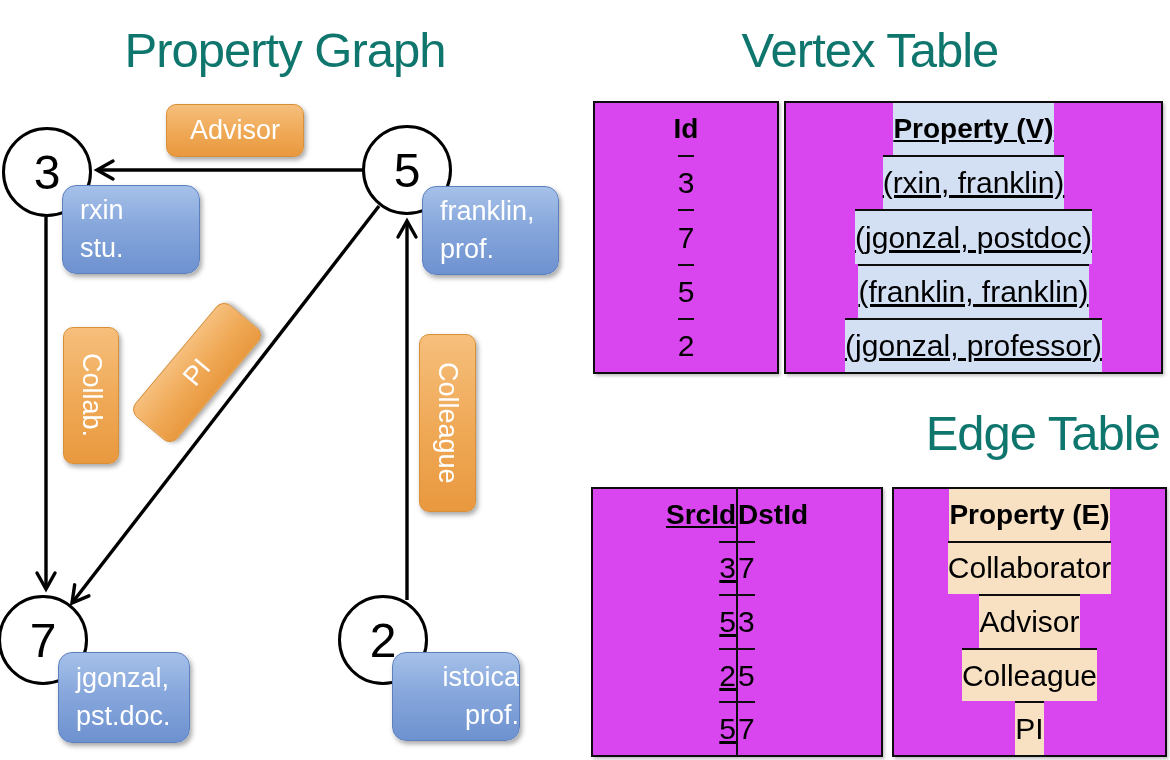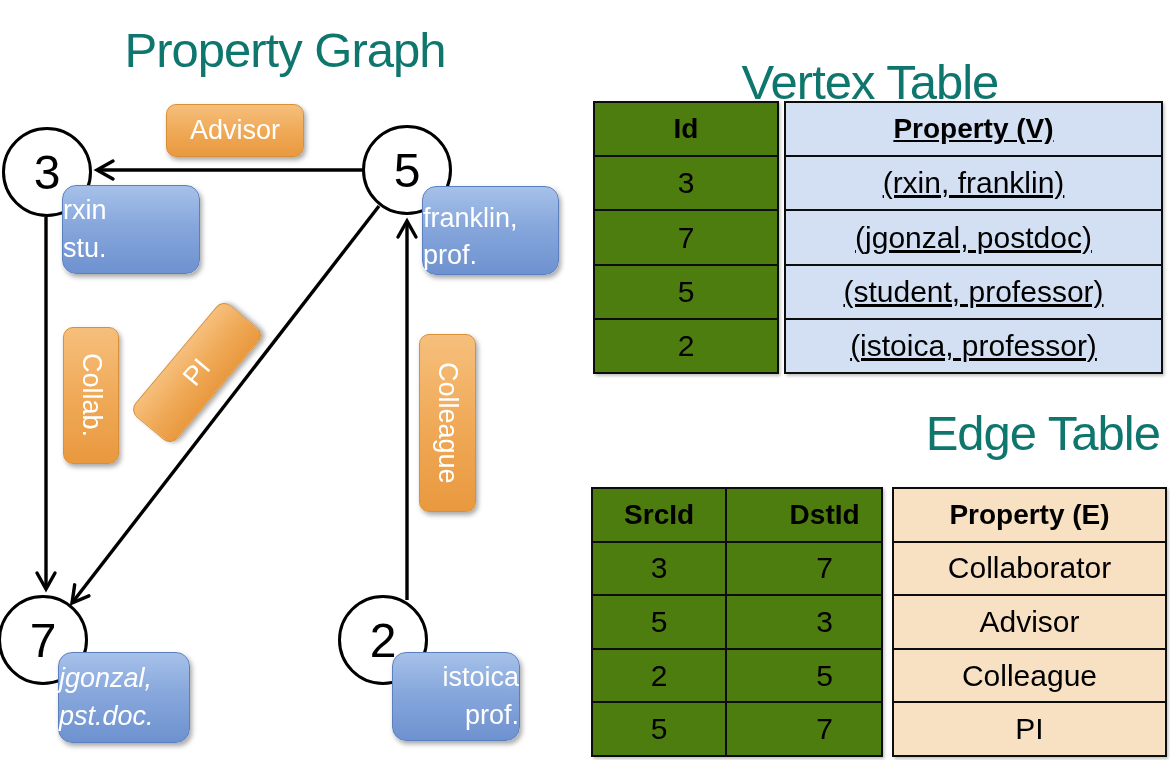--- a/index.html
+++ b/index.html
@@ -3,64 +3,64 @@
 <meta charset="utf-8">
 <style>
   html,body{margin:0;padding:0;background:#ffffff;}
   .canvas{position:relative;width:1170px;height:760px;background:#ffffff;overflow:hidden;
           font-family:"Liberation Sans",sans-serif;color:#000;}
 
   
   .big-title{position:absolute;text-align:center;font-size:49px;font-weight:400;
              letter-spacing:-1px;color:#0f766e;white-space:nowrap;}
   #graph-title{left:0;width:570px;top:22px;}
-  #vertex-title{left:580px;width:580px;top:22px;margin-top:32px;}
+  #vertex-title{left:580px;width:580px;top:22px;}
   #edge-title{left:580px;width:580px;top:405px;text-align:right;}
 
   
   #edges-svg{position:absolute;left:0;top:0;z-index:1;}
   .gnode{position:absolute;width:90px;height:90px;border:3.5px solid #000;border-radius:50%;
          background:#fff;display:flex;align-items:center;justify-content:center;
          font-size:48px;font-weight:400;z-index:2;box-sizing:border-box;}
   #node-3{left:2px;top:127px;}
   #node-5{left:362px;top:125px;}
   #node-7{left:-2px;top:595px;}
   #node-2{left:338px;top:595px;}
 
   .vlabel{position:absolute;z-index:3;border-radius:14px;color:#fff;font-size:27px;line-height:1.38;
           background:linear-gradient(180deg,#a6c1e9 0%,#87a7dc 45%,#6e92d0 100%);
           border:1px solid #5c7fbe;box-shadow:2px 3px 5px rgba(0,0,0,0.35);
-          display:flex;flex-direction:column;justify-content:center;box-sizing:border-box;}
+          display:flex;flex-direction:column;justify-content:center;padding-left:17px;box-sizing:border-box;}
   #label-rxin{left:62px;top:185px;width:138px;height:89px;}
-  #label-franklin{left:422px;top:186px;width:137px;height:89px;justify-content:flex-end;}
-  #label-jgonzal{left:58px;top:652px;width:132px;height:91px;font-style:italic;}
+  #label-franklin{left:422px;top:186px;width:137px;height:89px;}
+  #label-jgonzal{left:58px;top:652px;width:132px;height:91px;}
   #label-istoica{left:392px;top:652px;width:128px;height:89px;text-align:right;}
 
   .elabel{position:absolute;z-index:3;border-radius:10px;color:#fff;font-size:27px;
           background:linear-gradient(180deg,#f6bf7c 0%,#efa855 55%,#e9993f 100%);
           border:1px solid #d98f35;box-shadow:2px 3px 5px rgba(0,0,0,0.35);
           display:flex;align-items:center;justify-content:center;box-sizing:border-box;}
   #label-advisor{left:166px;top:104px;width:138px;height:53px;}
   #label-collab{left:63px;top:327px;width:56px;height:137px;}
   #label-colleague{left:419px;top:334px;width:57px;height:178px;}
   #label-pi{left:124px;top:345px;width:146px;height:55px;transform:rotate(-50deg);}
   .vert-text{writing-mode:vertical-rl;text-orientation:mixed;}
 
   
   .subtable{position:absolute;border:2.5px solid #0d0d0d;display:flex;flex-direction:column;
-            box-sizing:border-box;background:#4d7c0f;box-shadow:1.5px 2px 3px rgba(0,0,0,0.25);}
+            box-sizing:border-box;background:#d946ef;box-shadow:1.5px 2px 3px rgba(0,0,0,0.25);align-items:center;}
   .trow{flex:1;display:flex;border-top:2.5px solid #0d0d0d;}
   .trow:first-child{border-top:none;}
   .tcell{flex:1;display:flex;align-items:center;justify-content:center;
          font-size:30px;font-weight:400;box-sizing:border-box;}
   .tcell.hdr{font-size:28px;font-weight:700;}
   .tcell.blue{background:#d3dff2;text-decoration:underline;}
   .tcell.peach{background:#f8e0c3;}
-  .tcell.w46{flex:0 0 45.9%;}
-  .tcell.w54{flex:1;border-left:2.5px solid #0d0d0d;padding-left:41px;}
+  .tcell.w46{flex:0 0 45.9%;text-decoration:underline;}
+  .tcell.w54{flex:1;border-left:2.5px solid #0d0d0d;}
 
   #vt-id{left:593px;top:101px;width:186px;height:273px;}
   #vt-prop{left:784px;top:101px;width:379px;height:273px;}
   #et-ids{left:591px;top:487px;width:292px;height:270px;}
   #et-prop{left:892px;top:487px;width:275px;height:270px;}
 </style>
 </head>
 <body>
 
 <div class="canvas">
@@ -146,24 +146,24 @@
     <div class="trow">
         <div class="tcell hdr blue">Property (V)</div>
       </div>
     <div class="trow">
         <div class="tcell blue">(rxin, franklin)</div>
       </div>
     <div class="trow">
         <div class="tcell blue">(jgonzal, postdoc)</div>
       </div>
     <div class="trow">
-        <div class="tcell blue">(student, professor)</div>
-      </div>
-    <div class="trow">
-        <div class="tcell blue">(istoica, professor)</div>
+        <div class="tcell blue">(franklin, franklin)</div>
+      </div>
+    <div class="trow">
+        <div class="tcell blue">(jgonzal, professor)</div>
       </div>
   </div>
 
   <div class="big-title" id="edge-title">Edge Table</div>
 
   <div class="subtable" id="et-ids">
     <div class="trow">
       <div class="tcell hdr w46">SrcId</div>
       <div class="tcell hdr w54">DstId</div>
     </div>

